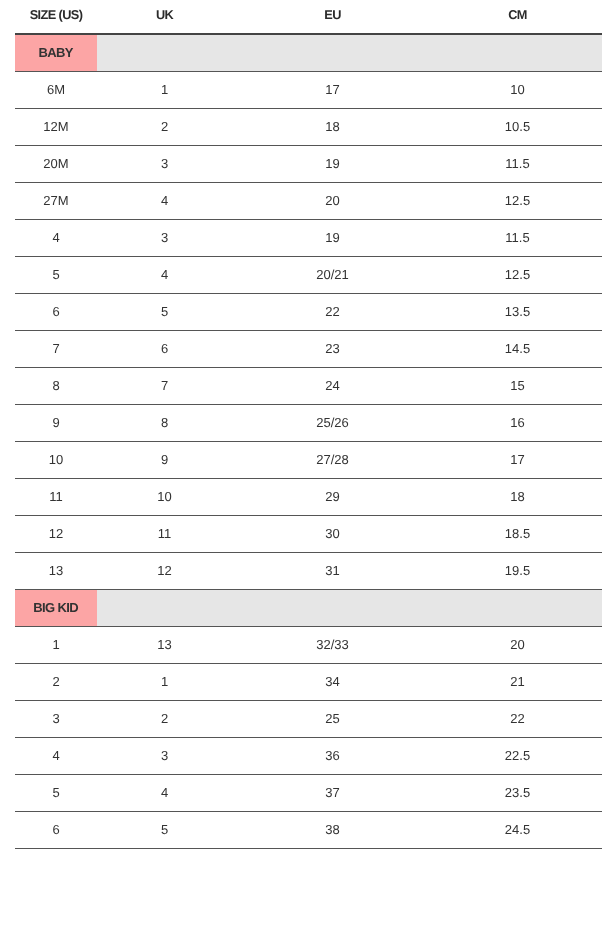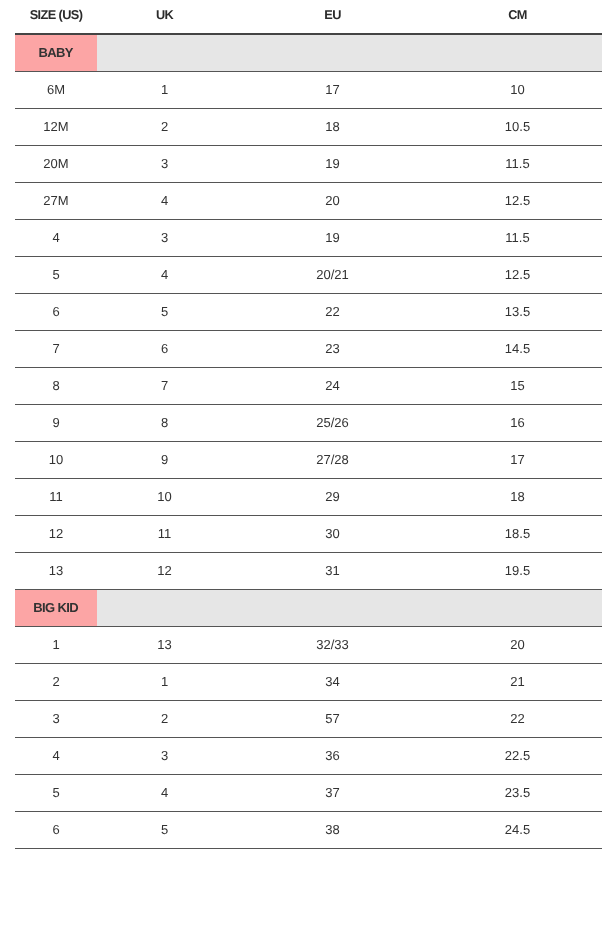--- a/index.html
+++ b/index.html
@@ -198,21 +198,21 @@
       </tr>
       <tr class="data-row">
         <td class="data-cell">2</td>
         <td class="data-cell">1</td>
         <td class="data-cell">34</td>
         <td class="data-cell">21</td>
       </tr>
       <tr class="data-row">
         <td class="data-cell">3</td>
         <td class="data-cell">2</td>
-        <td class="data-cell">57</td>
+        <td class="data-cell">25</td>
         <td class="data-cell">22</td>
       </tr>
       <tr class="data-row">
         <td class="data-cell">4</td>
         <td class="data-cell">3</td>
         <td class="data-cell">36</td>
         <td class="data-cell">22.5</td>
       </tr>
       <tr class="data-row">
         <td class="data-cell">5</td>

